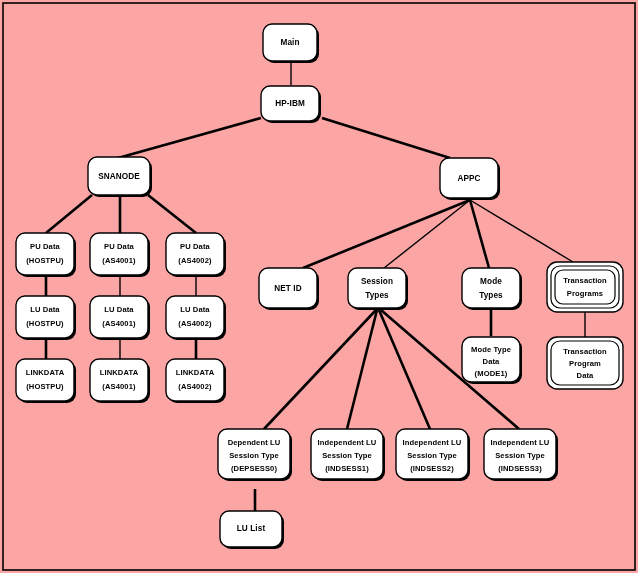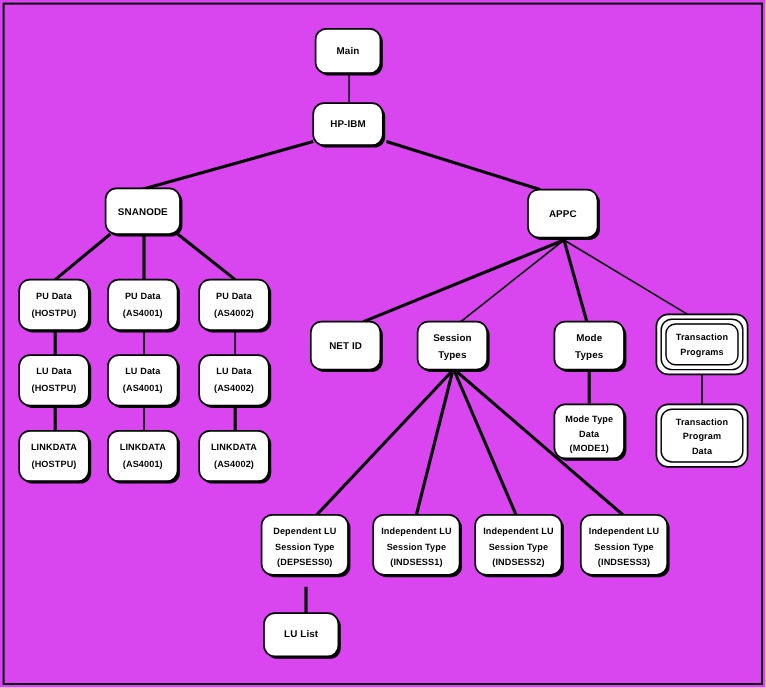--- a/index.html
+++ b/index.html
@@ -7,21 +7,21 @@
     padding: 0;
     background: #ffffff;
   }
   body {
     font-family: "Liberation Sans", sans-serif;
   }
   #diagram-frame {
     position: relative;
     width: 638px;
     height: 573px;
-    background: #d946ef;
+    background: #fca5a5;
     box-sizing: border-box;
     overflow: hidden;
   }
   #diagram-svg {
     display: block;
     width: 638px;
     height: 573px;
   }
   .frame-border {
     fill: none;

